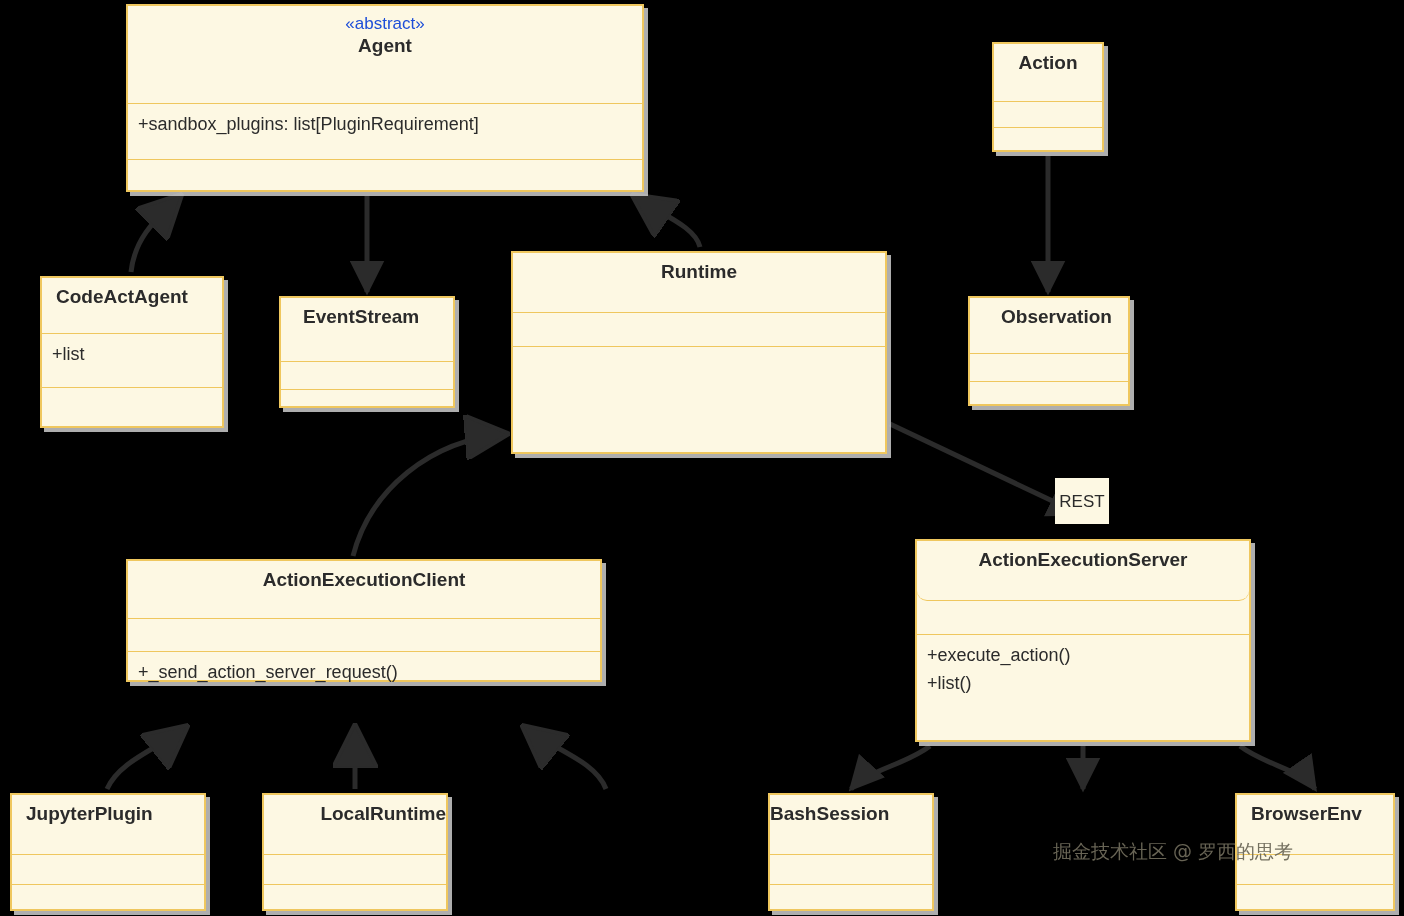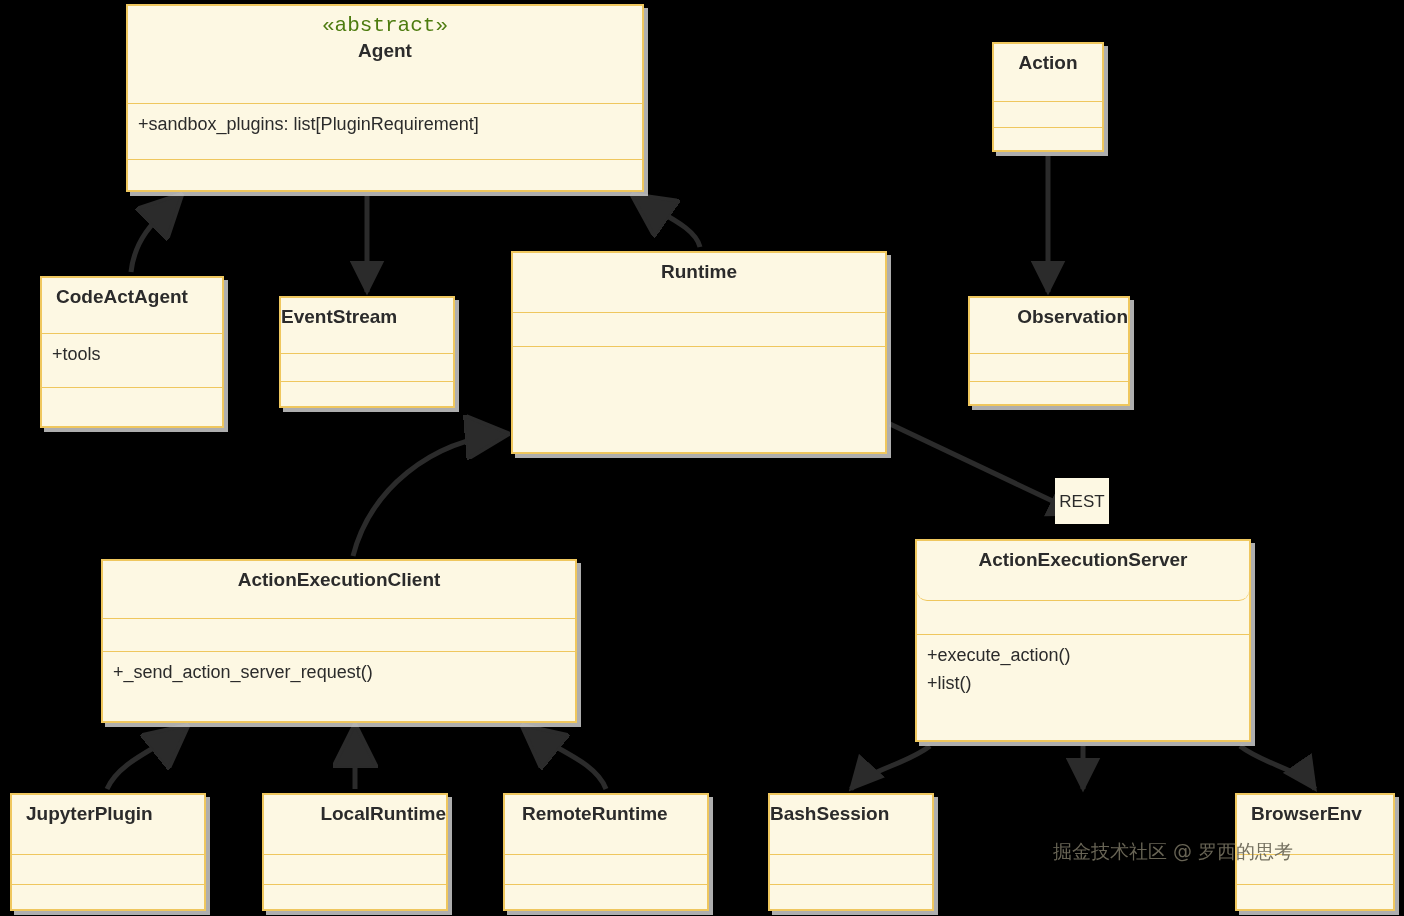--- a/index.html
+++ b/index.html
@@ -34,25 +34,24 @@
   .uml-header {
     box-sizing: border-box;
     border-bottom: 1.5px solid #EFC75E;
     display: flex;
     flex-direction: column;
     align-items: center;
     justify-content: flex-start;
     padding-top: 7px;
   }
   .uml-stereotype {
-    font-size: 21px;
-    color: #4d7c0f;
+    font-size: 17px;
+    color: #1d4ed8;
     line-height: 1.25;
     font-weight: 400;
-    font-family: Liberation Mono, monospace;
   }
   .uml-name {
     font-size: 19px;
     font-weight: bold;
     color: #2B2B2B;
     line-height: 1.3;
     white-space: nowrap;
   }
   .uml-attrs {
     box-sizing: border-box;
@@ -170,49 +169,49 @@
     </div>
     <div class="uml-attrs" style="height:26px;"></div>
     <div class="uml-methods" style="height:24px;"></div>
   </div>
 
   <div class="uml-class" style="left:40px; top:276px; width:184px; height:152px;">
     <div class="uml-header" style="height:56px; align-items:flex-start; padding-left:14px;">
       <div class="uml-name">CodeActAgent</div>
     </div>
     <div class="uml-attrs" style="height:54px;">
-      <div class="uml-row">+tools</div>
+      <div class="uml-row">+list</div>
     </div>
     <div class="uml-methods" style="height:38px;"></div>
   </div>
 
   <div class="uml-class" style="left:279px; top:296px; width:176px; height:112px;">
-    <div class="uml-header" style="height:56px; align-items:flex-start; padding-left:0;">
+    <div class="uml-header" style="height:64px; align-items:flex-start; padding-left:22px;">
       <div class="uml-name">EventStream</div>
     </div>
     <div class="uml-attrs" style="height:28px;"></div>
     <div class="uml-methods" style="height:26px;"></div>
   </div>
 
   <div class="uml-class" style="left:511px; top:251px; width:376px; height:203px;">
     <div class="uml-header" style="height:60px;">
       <div class="uml-name">Runtime</div>
     </div>
     <div class="uml-attrs" style="height:34px;"></div>
   </div>
 
   <div class="uml-class" style="left:968px; top:296px; width:162px; height:110px;">
-    <div class="uml-header" style="height:56px; align-items:flex-end; padding-left:15px;">
+    <div class="uml-header" style="height:56px; align-items:center; padding-left:15px;">
       <div class="uml-name">Observation</div>
     </div>
     <div class="uml-attrs" style="height:28px;"></div>
     <div class="uml-methods" style="height:24px;"></div>
   </div>
 
-  <div class="uml-class" style="left:101px; top:559px; width:476px; height:164px;">
+  <div class="uml-class" style="left:126px; top:559px; width:476px; height:123px;">
     <div class="uml-header" style="height:58px;">
       <div class="uml-name">ActionExecutionClient</div>
     </div>
     <div class="uml-attrs" style="height:33px;"></div>
     <div class="uml-methods" style="height:71px;">
       <div class="uml-row">+_send_action_server_request()</div>
     </div>
   </div>
 
   <div class="uml-class" style="left:915px; top:539px; width:336px; height:203px;">
@@ -235,27 +234,20 @@
   </div>
 
   <div class="uml-class" style="left:262px; top:793px; width:186px; height:118px;">
     <div class="uml-header" style="height:60px; align-items:flex-end; padding-left:16px;">
       <div class="uml-name">LocalRuntime</div>
     </div>
     <div class="uml-attrs" style="height:30px;"></div>
     <div class="uml-methods" style="height:26px;"></div>
   </div>
 
-  <div class="uml-class" style="left:503px; top:793px; width:206px; height:118px;">
-    <div class="uml-header" style="height:60px; align-items:flex-start; padding-left:17px;">
-      <div class="uml-name">RemoteRuntime</div>
-    </div>
-    <div class="uml-attrs" style="height:30px;"></div>
-    <div class="uml-methods" style="height:26px;"></div>
-  </div>
 
   <div class="uml-class" style="left:768px; top:793px; width:166px; height:118px;">
     <div class="uml-header" style="height:60px; align-items:flex-start; ">
       <div class="uml-name">BashSession</div>
     </div>
     <div class="uml-attrs" style="height:30px;"></div>
     <div class="uml-methods" style="height:26px;"></div>
   </div>
 
 

